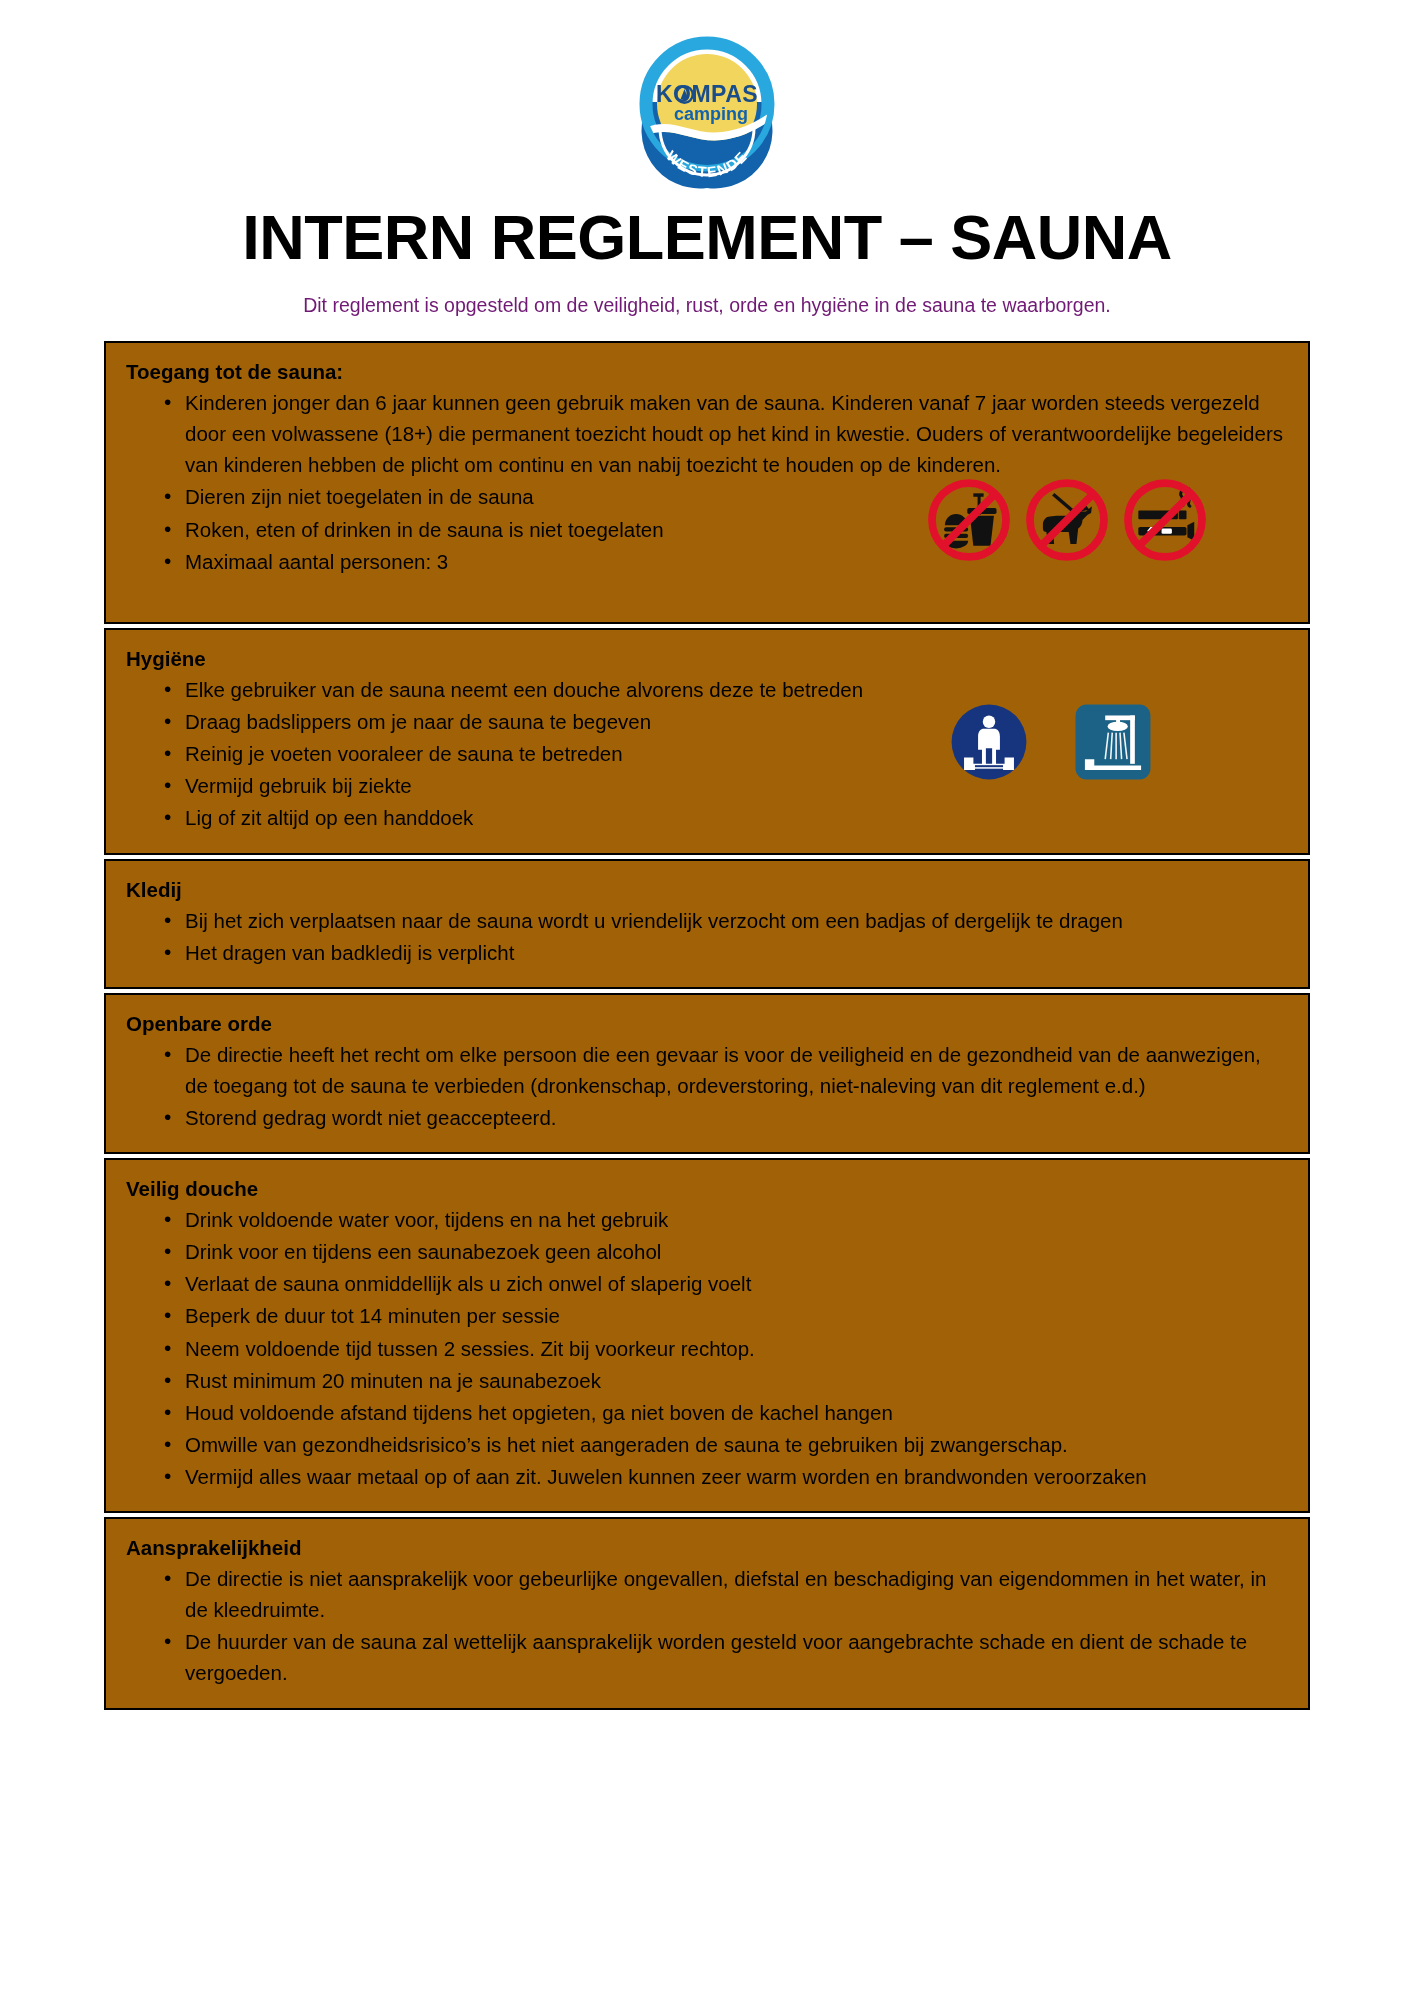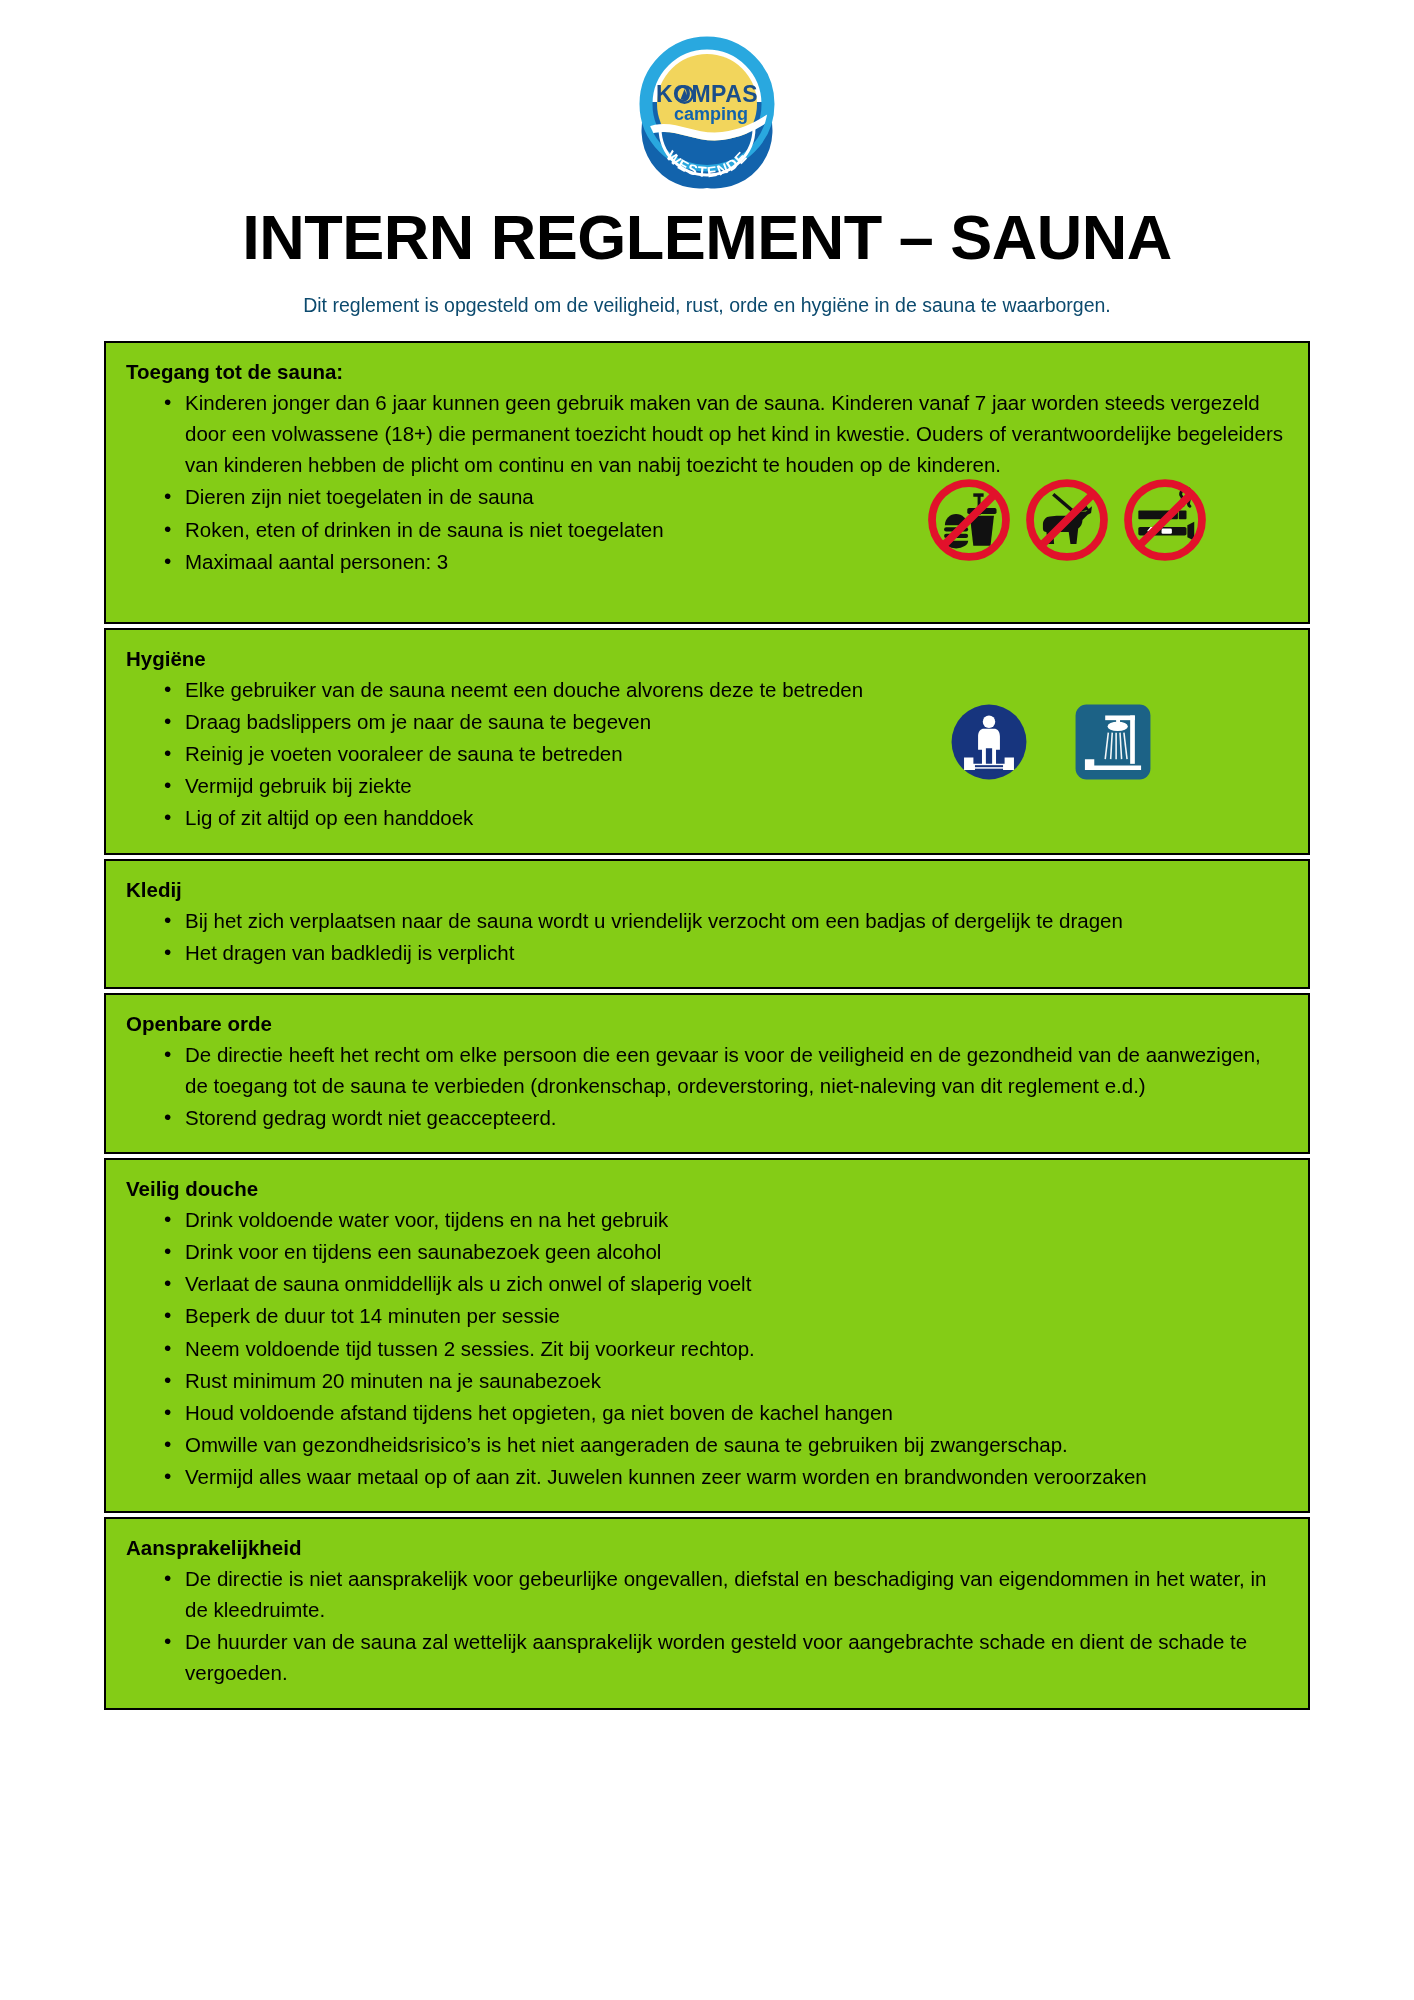--- a/index.html
+++ b/index.html
@@ -44,36 +44,36 @@
     line-height: 1;
     margin: 10px 0 0 0;
     padding: 0 20px;
     white-space: nowrap;
   }
   .doc-subtitle {
     text-align: center;
     font-size: 19.5px;
     line-height: 1.3;
     margin-top: 24px;
-    color: #0c4a6e;
+    color: #701a75;
   }
 
   
   .sections {
     margin: 23px 104px 0 104px;
     display: flex;
     flex-direction: column;
     gap: 4px;
   }
   .section-box {
     border: 2.5px solid #000000;
     box-sizing: border-box;
     padding: 16px 20px 18px 20px;
     position: relative;
-    background: #84cc16;
+    background: #a16207;
   }
   .section-title {
     font-size: 20.5px;
     font-weight: bold;
     line-height: 1.25;
     margin: 0 0 2px 0;
   }
   ul.rules {
     margin: 0;
     padding: 0 0 0 38px;

